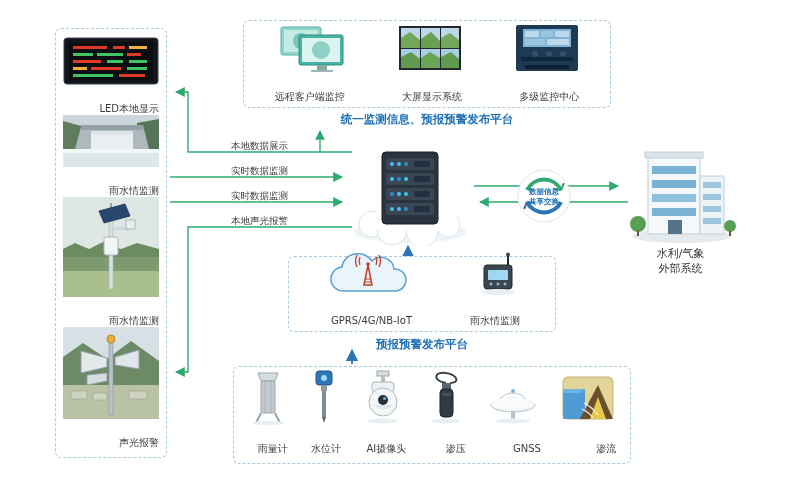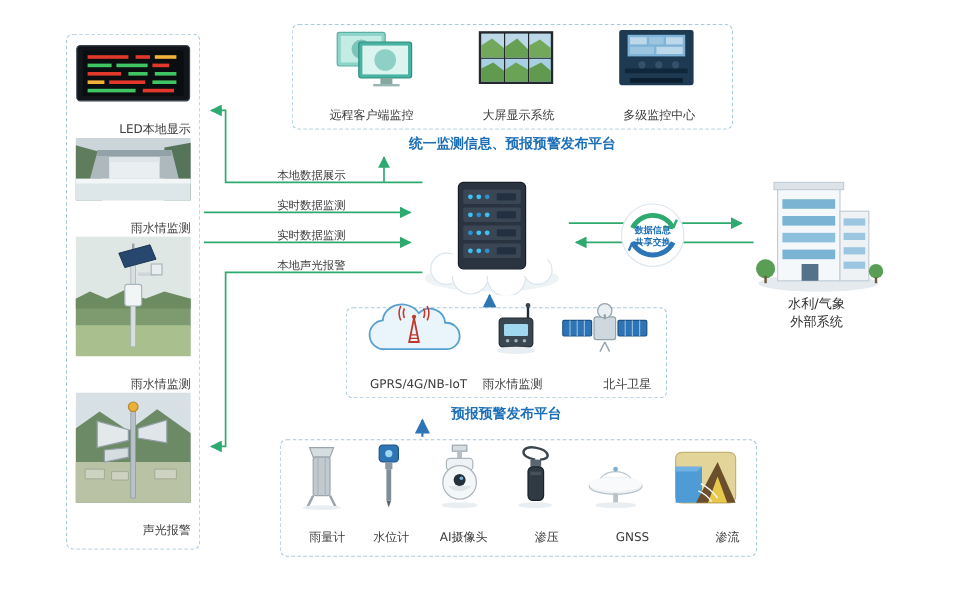--- a/index.html
+++ b/index.html
@@ -277,35 +277,20 @@
           <circle cx="15" cy="33" r="1.5" fill="#9fb2bb"></circle>
             <circle cx="22" cy="33" r="1.5" fill="#9fb2bb"></circle>
             <circle cx="29" cy="33" r="1.5" fill="#9fb2bb"></circle>
           <rect x="31" y="4" width="2" height="10" fill="#222b31"></rect>
           <circle cx="32" cy="3.5" r="2" fill="#3a4750"></circle>
           <ellipse cx="22" cy="41" rx="16" ry="3" fill="#e8eef1"></ellipse>
         </svg>
       </span>
       <div class="item-label">雨水情监测</div>
     </div>
-    <div class="row-item">
-      <span>
-        <svg width="78" height="46" viewBox="0 0 78 46">
-          <rect x="4" y="16" width="24" height="13" rx="1" fill="#2e75b6" stroke="#1d5488"></rect>
-          <path d="M10 16 v13 M16 16 v13 M22 16 v13" stroke="#8fb9de" stroke-width="1"></path>
-          <rect x="50" y="16" width="24" height="13" rx="1" fill="#2e75b6" stroke="#1d5488"></rect>
-          <path d="M56 16 v13 M62 16 v13 M68 16 v13" stroke="#8fb9de" stroke-width="1"></path>
-          <rect x="30" y="13" width="18" height="19" rx="2" fill="#cfd8de" stroke="#93a2ab"></rect>
-          <circle cx="39" cy="8" r="6" fill="#e8eef1" stroke="#93a2ab"></circle>
-          <rect x="38" y="11" width="2" height="4" fill="#93a2ab"></rect>
-          <path d="M39 34 l-4 8 M39 34 l4 8" stroke="#93a2ab" stroke-width="1.2"></path>
-        </svg>
-      </span>
-      <div class="item-label">北斗卫星</div>
-    </div>
   </div>
   <div class="blue-title" style="left:288px;top:337px;width:268px;">预报预警发布平台</div>
 
   <div class="panel sensor-panel">
     <div class="row-item">
       <span>
         <svg width="40" height="56" viewBox="0 0 40 56">
           <path d="M10 4 h20 l-3 8 h-14 z" fill="#d6dde1" stroke="#9aa6ad"></path>
           <rect x="13" y="12" width="14" height="32" rx="2" fill="#c2cad0" stroke="#9aa6ad"></rect>
           <path d="M17 12 v32 M23 12 v32" stroke="#aab4ba" stroke-width="1"></path>

